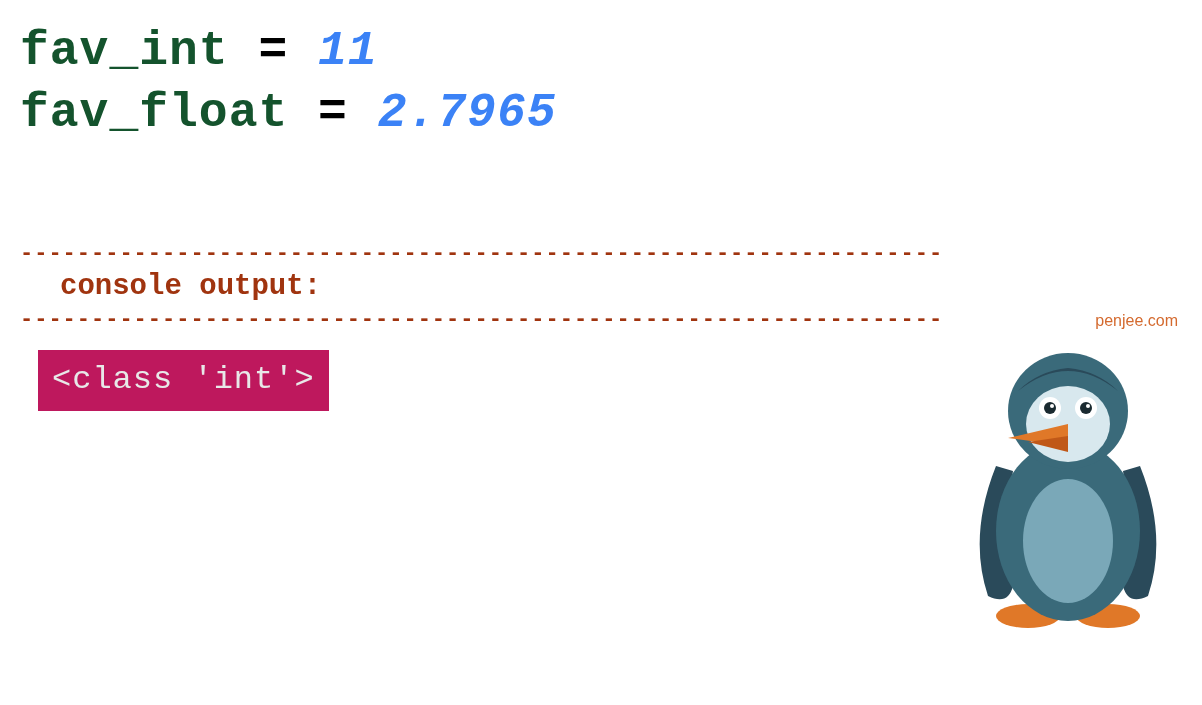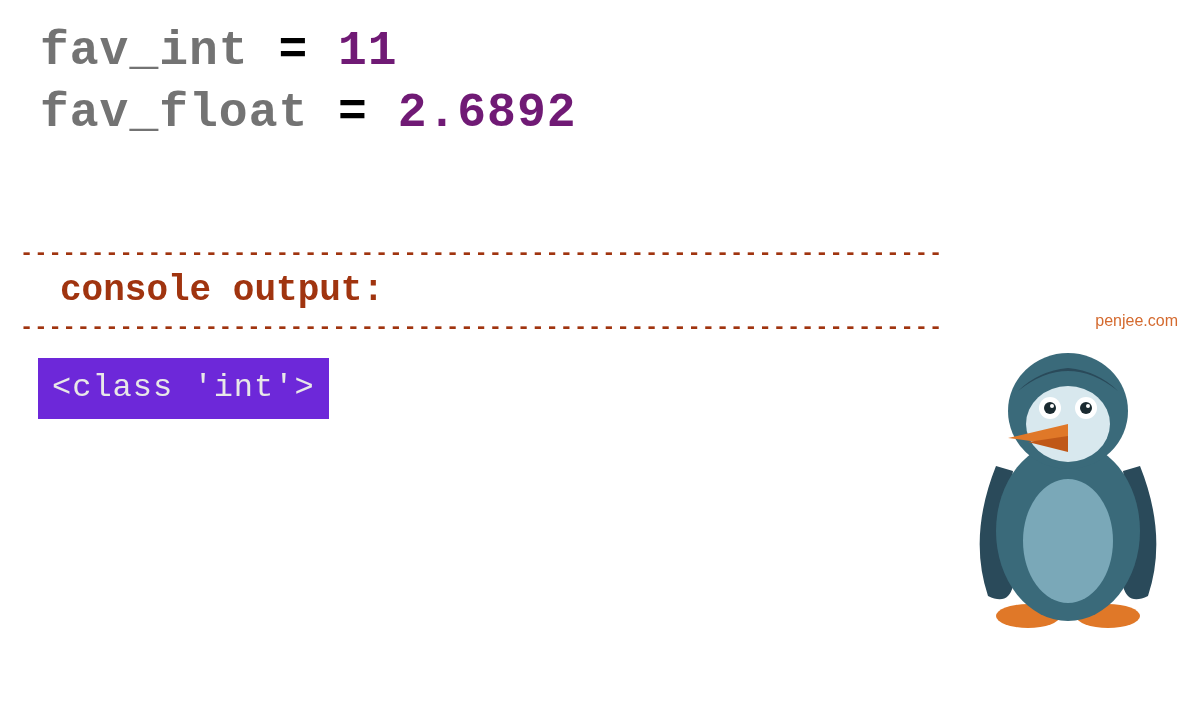--- a/index.html
+++ b/index.html
@@ -17,56 +17,56 @@
     }
     .code-block {
       font-size: 48px;
       font-weight: bold;
       line-height: 1.3;
       letter-spacing: 1px;
     }
     .code-line {
       white-space: pre;
     }
-    .var { color: #737373; margin-left: 20px; }
+    .var { color: #14532d; }
     .op { color: #000000; }
-    .num { color: #701a75; }
+    .num { color: #3b82f6; font-style: italic; }
     .fn { color: #000000; }
     .kw { color: #0a3a0a; }
     .paren { color: #000000; }
     .blank-line {
       height: 60px;
     }
     .sep-line {
       color: #a0340f;
       font-size: 22px;
       font-weight: bold;
       letter-spacing: 1px;
       overflow: hidden;
       white-space: nowrap;
       width: 920px;
       margin-top: 36px;
     }
     .console-label {
       color: #a0340f;
-      font-size: 36px;
+      font-size: 29px;
       font-weight: bold;
       padding: 4px 0 4px 40px;
     }
     .sep-line-2 {
       color: #a0340f;
       font-size: 22px;
       font-weight: bold;
       letter-spacing: 1px;
       overflow: hidden;
       white-space: nowrap;
       width: 920px;
     }
     .console-output {
-      background: #6d28d9;
+      background: #be185d;
       color: #e8e8e8;
       font-family: "Courier New", Courier, monospace;
       font-size: 32px;
       font-weight: normal;
       display: inline-block;
       padding: 8px 14px 10px 14px;
       margin-top: 18px;
       margin-left: 18px;
       line-height: 1.35;
       letter-spacing: 1px;
@@ -89,21 +89,21 @@
       height: 300px;
     }
   </style>
 </head>
 <body>
 
 
 
 <div class="code-block">
   <div class="code-line"><span class="var">fav_int</span><span class="op"> = </span><span class="num">11</span></div>
-  <div class="code-line"><span class="var">fav_float</span><span class="op"> = </span><span class="num">2.6892</span></div>
+  <div class="code-line"><span class="var">fav_float</span><span class="op"> = </span><span class="num">2.7965</span></div>
   <div class="blank-line"></div>
 </div>
 
 <div class="sep-line">-------------------------------------------------------------------------------------------------------------------------------------</div>
 <div class="console-label">console output:</div>
 <div class="sep-line-2">-------------------------------------------------------------------------------------------------------------------------------------</div>
 
 <div class="console-output">
   <div>&lt;class 'int'&gt;</div>
 </div>

